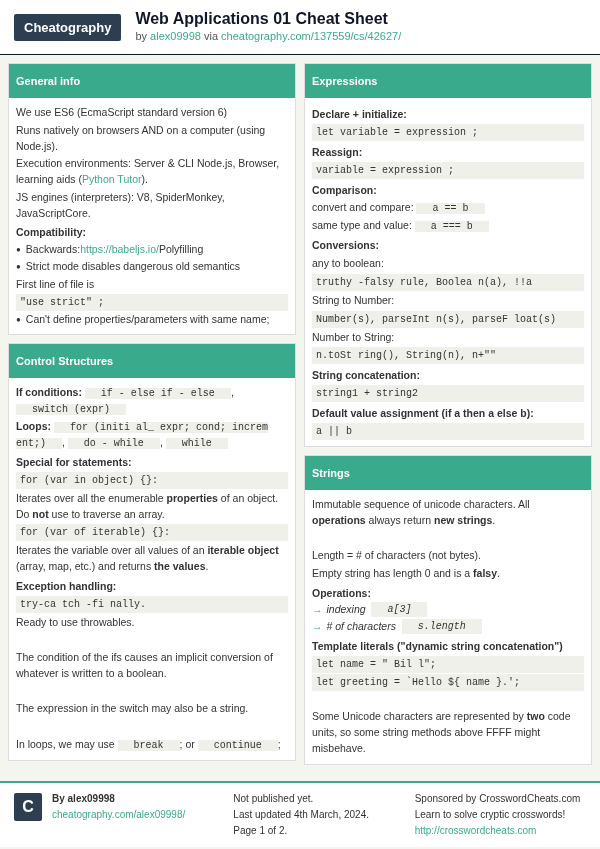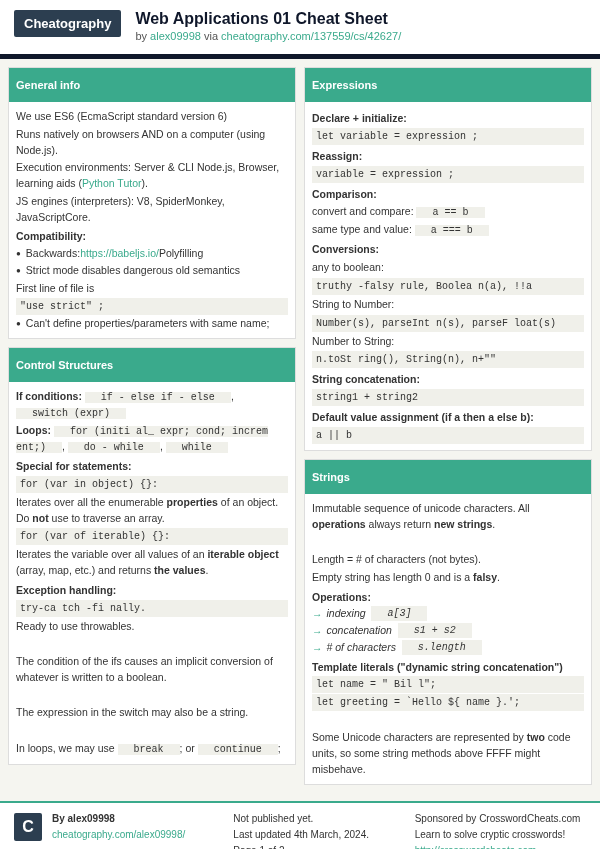--- a/index.html
+++ b/index.html
@@ -8,24 +8,24 @@
       font-size: 11px;
       background: #f5f5f0;
       color: #333;
       width: 600px;
       min-height: 849px;
     }
 
     
     .header {
       display: flex;
-      align-items: flex-start;
+      align-items: center;
       padding: 10px 14px;
       background: #fff;
-      border-bottom: 5px solid #0f172a;
+      border-bottom: 1px solid #0f172a;
     }
     .logo-box {
       background: #2c3e50;
       color: #fff;
       font-size: 13px;
       font-weight: bold;
       padding: 6px 10px;
       margin-right: 14px;
       white-space: nowrap;
       border-radius: 2px;
@@ -217,21 +217,20 @@
 
     <div class="section">
       <div class="section-header">Strings</div>
       <div class="section-body">
         <p>Immutable sequence of unicode characters. All <span class="bold">operations</span> always return <span class="bold">new strings</span>.</p>
         <br>
         <p>Length = # of characters (not bytes).</p>
         <p>Empty string has length 0 and is a <span class="bold">falsy</span>.</p>
         <span class="sub-label">Operations:</span>
         <div class="arrow-item">indexing &nbsp;<code>a[3]</code></div>
-        <div class="arrow-item">concatenation &nbsp;<code>s1 + s2</code></div>
         <div class="arrow-item"># of characters &nbsp;<code>s.length</code></div>
         <span class="sub-label">Template literals ("dynamic string concatenation")</span>
         <span class="code-block">let name = " Bil l";</span>
         <span class="code-block">let greeting = `Hello ${ name }.';</span>
         <br>
         <p>Some Unicode characters are represented by <span class="bold">two</span> code units, so some string methods above FFFF might misbehave.</p>
       </div>
     </div>
 
   </div>

